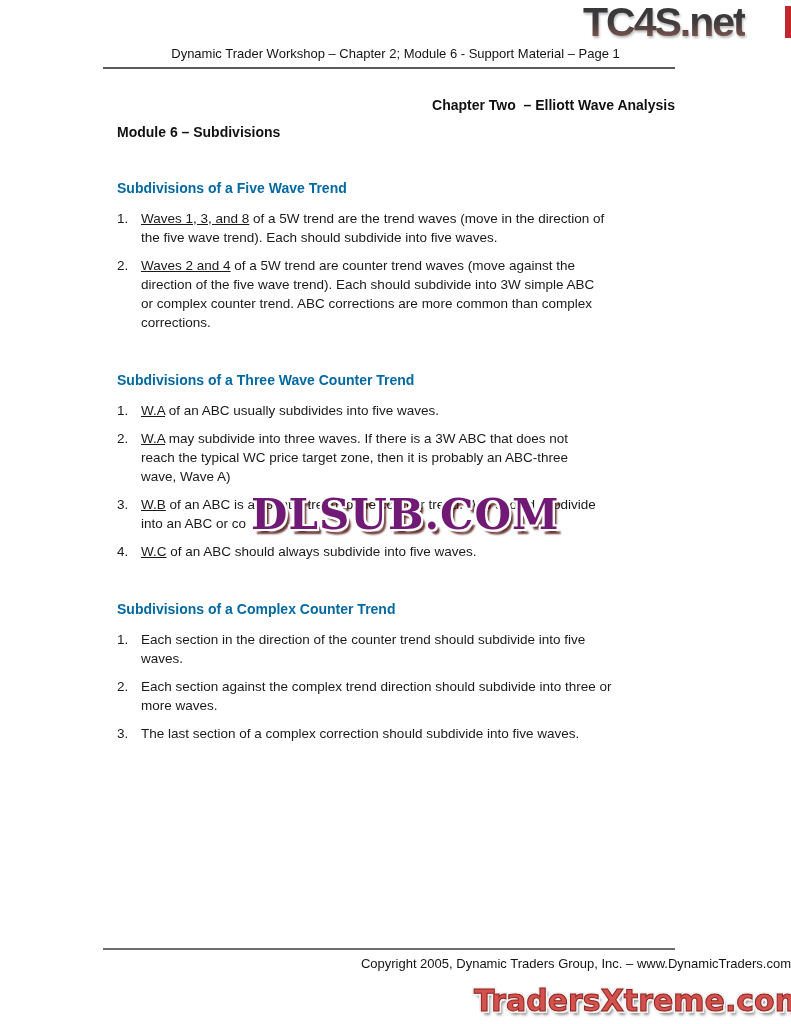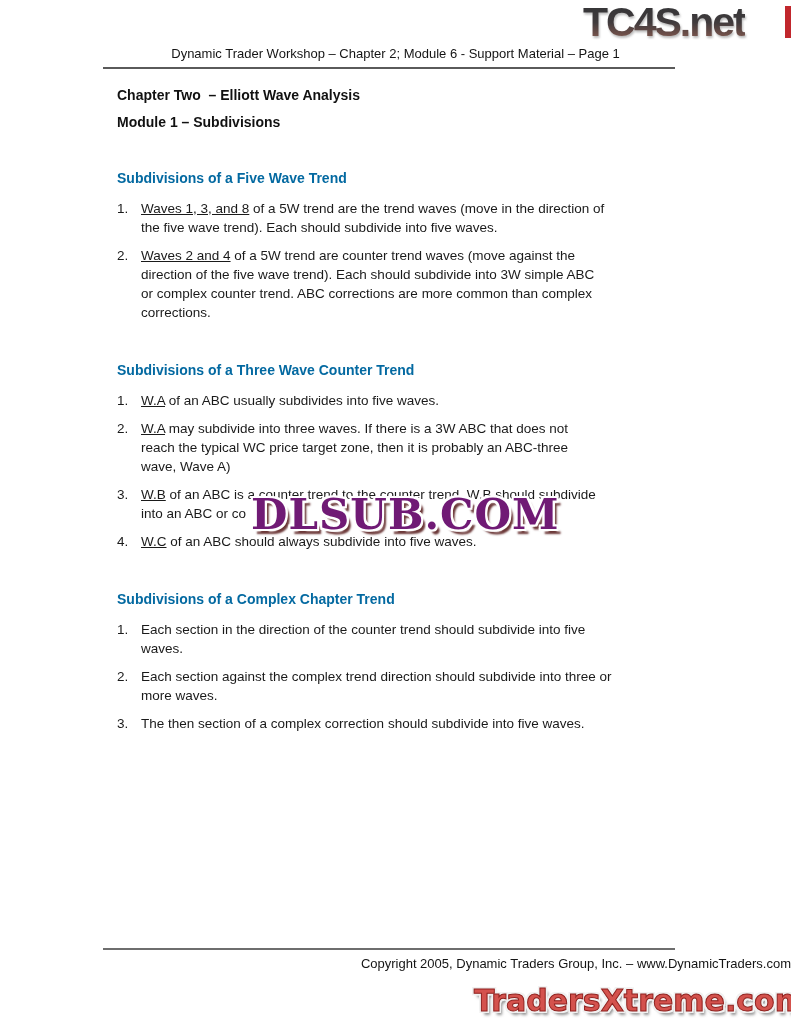--- a/index.html
+++ b/index.html
@@ -56,21 +56,21 @@
   
   .content {
     padding: 0 116px 0 117px;
   }
   .doc-title {
     font-weight: bold;
     font-size: 14px;
     color: #111111;
     white-space: pre-wrap;
   }
-  .doc-title.line1 { margin-top: 18px; }
+  .doc-title.line1 { margin-top: 28px; text-align: right; }
   .doc-title.line2 { margin-top: 11px; }
 
   .section-heading {
     font-weight: bold;
     font-size: 14px;
     color: #0369a1;
     margin-top: 40px;
   }
   .list-item {
     display: flex;
@@ -149,21 +149,21 @@
   <div class="page-header">
     <div class="header-title">Dynamic Trader Workshop – Chapter 2; Module 6 - Support Material – Page 1</div>
     <div class="header-rule"></div>
   </div>
 
   <div class="tc4s-watermark">TC4S.net</div>
   <div class="red-corner-mark"></div>
 
   <div class="content">
     <div class="doc-title line1">Chapter Two  – Elliott Wave Analysis</div>
-    <div class="doc-title line2">Module 1 – Subdivisions</div>
+    <div class="doc-title line2">Module 6 – Subdivisions</div>
     <div id="sections-root">
         <div class="section">
           <div class="section-heading">Subdivisions of a Five Wave Trend</div>
           <div class="list-item">
             <span class="item-number">1.</span>
             <span class="item-text"><span class="underlined">Waves 1, 3, and 8</span> of a 5W trend are the trend waves (move in the direction of
 the five wave trend). Each should subdivide into five waves.</span>
           </div>
           <div class="list-item">
             <span class="item-number">2.</span>
@@ -189,34 +189,34 @@
             <span class="item-number">3.</span>
             <span class="item-text"><span class="underlined">W.B</span> of an ABC is a counter trend to the counter trend. W.B should subdivide
 into an ABC or co</span>
           </div>
           <div class="list-item">
             <span class="item-number">4.</span>
             <span class="item-text"><span class="underlined">W.C</span> of an ABC should always subdivide into five waves.</span>
           </div>
         </div>
         <div class="section">
-          <div class="section-heading">Subdivisions of a Complex Chapter Trend</div>
+          <div class="section-heading">Subdivisions of a Complex Counter Trend</div>
           <div class="list-item">
             <span class="item-number">1.</span>
             <span class="item-text">Each section in the direction of the counter trend should subdivide into five
 waves.</span>
           </div>
           <div class="list-item">
             <span class="item-number">2.</span>
             <span class="item-text">Each section against the complex trend direction should subdivide into three or
 more waves.</span>
           </div>
           <div class="list-item">
             <span class="item-number">3.</span>
-            <span class="item-text">The then section of a complex correction should subdivide into five waves.</span>
+            <span class="item-text">The last section of a complex correction should subdivide into five waves.</span>
           </div>
         </div>
       </div>
   </div>
 
   <div class="dlsub-watermark">DLSUB.COM</div>
 
   <div class="page-footer">
     <div class="footer-rule"></div>
     <div class="footer-text">Copyright 2005, Dynamic Traders Group, Inc. – www.DynamicTraders.com</div>

